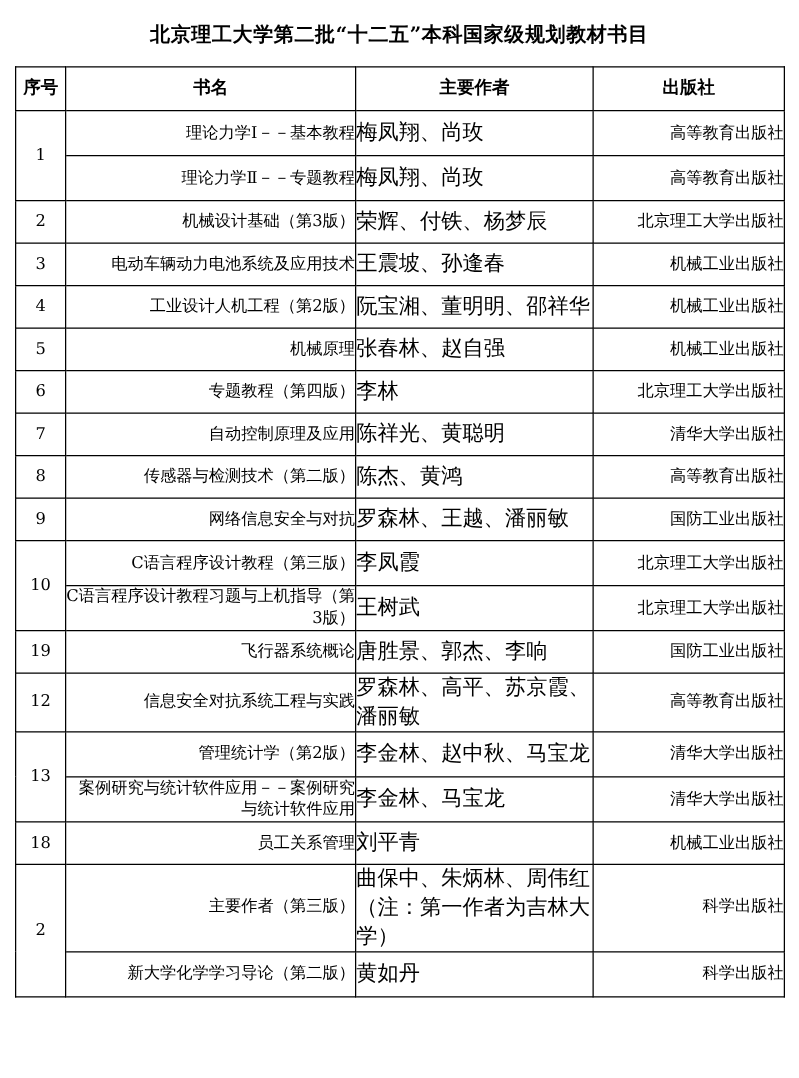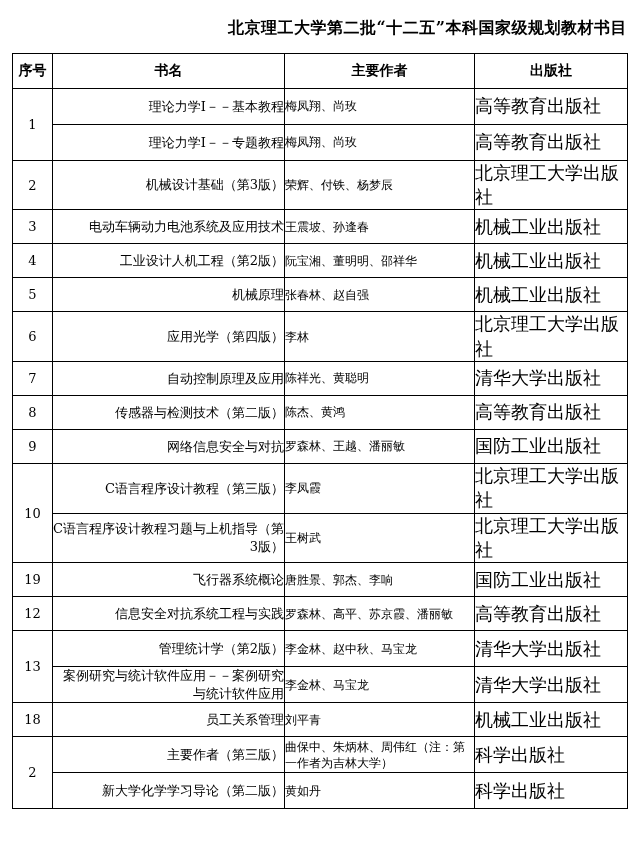--- a/index.html
+++ b/index.html
@@ -15,21 +15,21 @@
     overflow: hidden;
   }
   .page {
     width: 639px;
     height: 862px;
     box-sizing: border-box;
     padding: 0 12px;
     position: relative;
   }
   .doc-title {
-    text-align: right;
+    text-align: center;
     font-size: 16px;
     font-weight: bold;
     font-family: "DejaVu Serif", "Liberation Serif", serif;
     letter-spacing: 0.5px;
     padding-top: 18px;
     padding-bottom: 14px;
     line-height: 1.3;
   }
   table.book-table {
     width: 615px;
@@ -56,27 +56,27 @@
     width: 40px;
   }
   td.c-name {
     text-align: right;
     font-size: 13px;
     padding: 3px 5px;
     line-height: 1.35;
   }
   td.c-author {
     text-align: left;
-    font-size: 12px;
+    font-size: 17px;
     padding: 3px 5px;
     line-height: 1.35;
   }
   td.c-pub {
-    text-align: left;
-    font-size: 18px;
+    text-align: right;
+    font-size: 13px;
     padding: 3px 4px;
     line-height: 1.35;
   }
   col.w-no { width: 40px; }
   col.w-name { width: 232px; }
   col.w-author { width: 190px; }
   col.w-pub { width: 153px; }
   .row-single { height: 34px; }
   .row-tall { height: 36px; }
 </style>
@@ -102,21 +102,21 @@
       </tr>
     </thead>
     <tbody>
         <tr class="row-tall">
           <td class="c-no" rowspan="2">1</td>
           <td class="c-name">理论力学Ⅰ－－基本教程</td>
           <td class="c-author">梅凤翔、尚玫</td>
           <td class="c-pub">高等教育出版社</td>
         </tr>
         <tr class="row-tall">
-          <td class="c-name">理论力学Ⅰ－－专题教程</td>
+          <td class="c-name">理论力学Ⅱ－－专题教程</td>
           <td class="c-author">梅凤翔、尚玫</td>
           <td class="c-pub">高等教育出版社</td>
         </tr>
         <tr class="row-single">
           <td class="c-no">2</td>
           <td class="c-name">机械设计基础（第3版）</td>
           <td class="c-author">荣辉、付铁、杨梦辰</td>
           <td class="c-pub">北京理工大学出版社</td>
         </tr>
         <tr class="row-single">
@@ -132,21 +132,21 @@
           <td class="c-pub">机械工业出版社</td>
         </tr>
         <tr class="row-single">
           <td class="c-no">5</td>
           <td class="c-name">机械原理</td>
           <td class="c-author">张春林、赵自强</td>
           <td class="c-pub">机械工业出版社</td>
         </tr>
         <tr class="row-single">
           <td class="c-no">6</td>
-          <td class="c-name">应用光学（第四版）</td>
+          <td class="c-name">专题教程（第四版）</td>
           <td class="c-author">李林</td>
           <td class="c-pub">北京理工大学出版社</td>
         </tr>
         <tr class="row-single">
           <td class="c-no">7</td>
           <td class="c-name">自动控制原理及应用</td>
           <td class="c-author">陈祥光、黄聪明</td>
           <td class="c-pub">清华大学出版社</td>
         </tr>
         <tr class="row-single">

